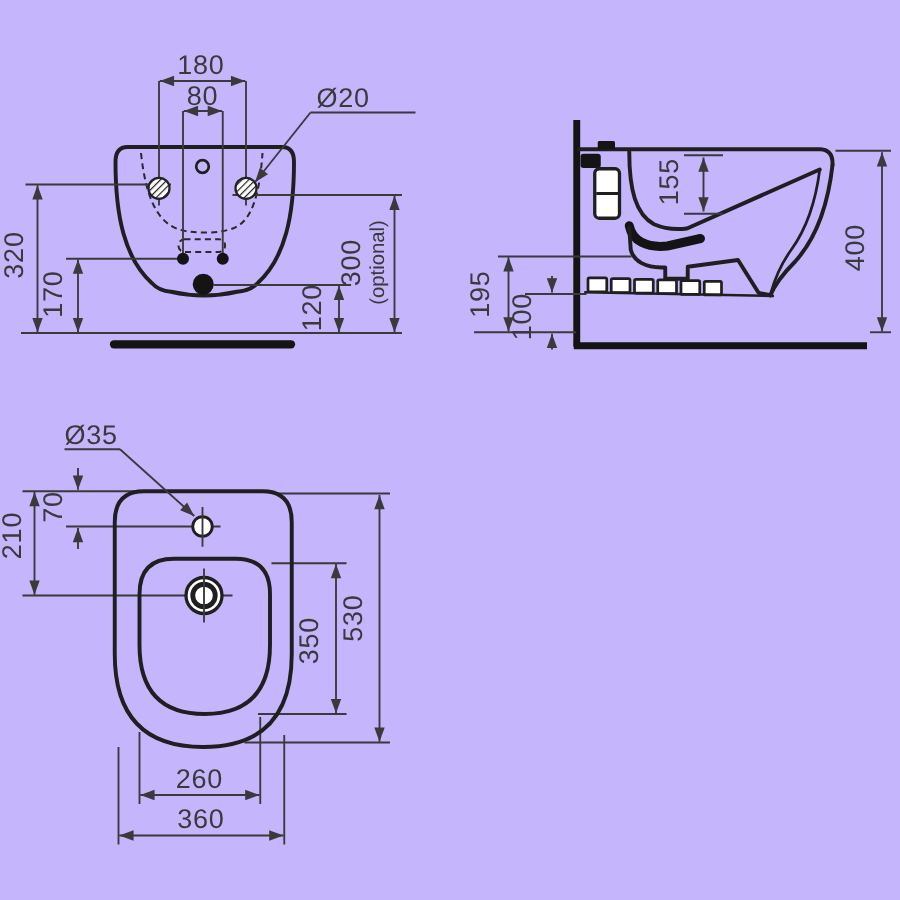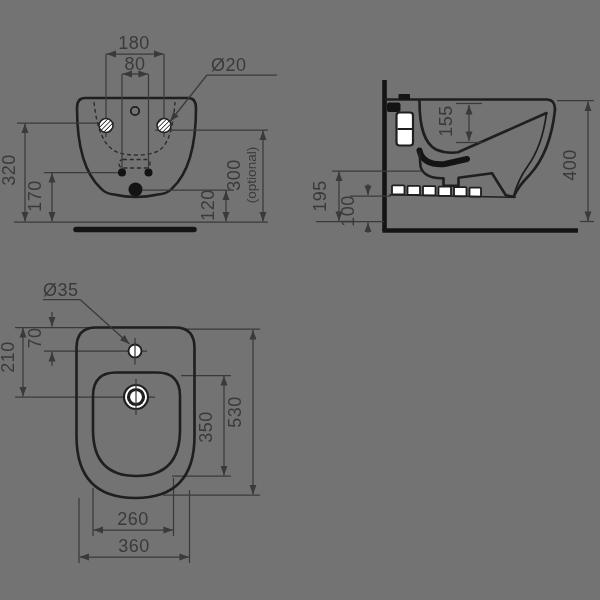--- a/index.html
+++ b/index.html
@@ -1,16 +1,16 @@
 <!DOCTYPE html>
 <html><head>
 <meta charset="utf-8">
 <style>
   html,body{margin:0;padding:0;background:#ffffff;}
-  .canvas{position:relative;width:600px;height:600px;background:#737373;overflow:hidden;
+  .canvas{position:relative;width:600px;height:600px;background:#c4b5fd;overflow:hidden;
           font-family:"Liberation Sans", sans-serif;}
   svg{position:absolute;left:0;top:0;}
   .outline{stroke:#1f1f1f;stroke-width:2.6;fill:none;stroke-linecap:round;stroke-linejoin:round;}
   .outline-thin{stroke:#1f1f1f;stroke-width:1.8;fill:none;}
   .heavy{stroke:#141414;stroke-width:4.6;fill:none;}
   .dim{stroke:#3a3a3a;stroke-width:1.25;fill:none;}
   .dash{stroke:#2a2a2a;stroke-width:1.35;fill:none;stroke-dasharray:4 2.8;}
   .ink{fill:#141414;stroke:none;}
   text{font-family:"Liberation Sans", sans-serif;font-size:18px;fill:#3a3a3a;letter-spacing:0.5px;}
   text.small{font-size:13.5px;letter-spacing:0;}

